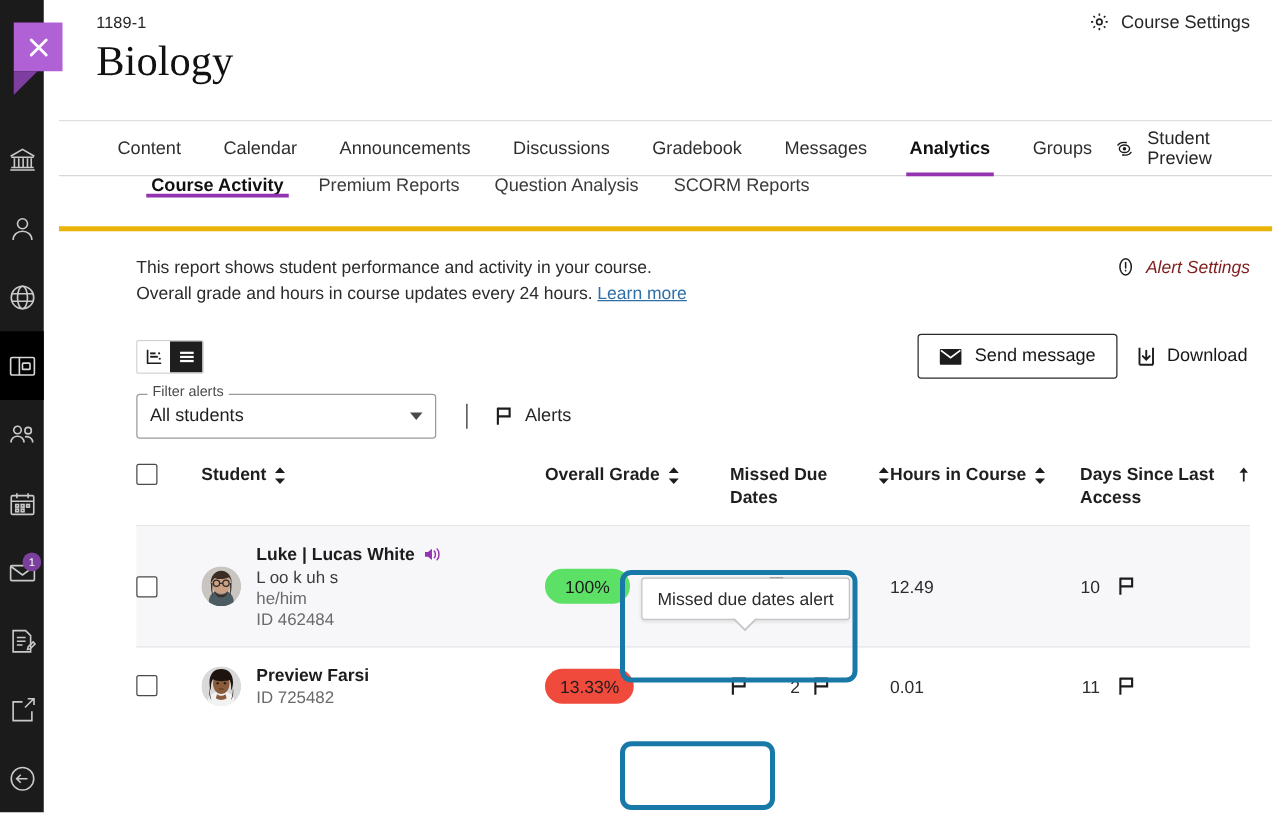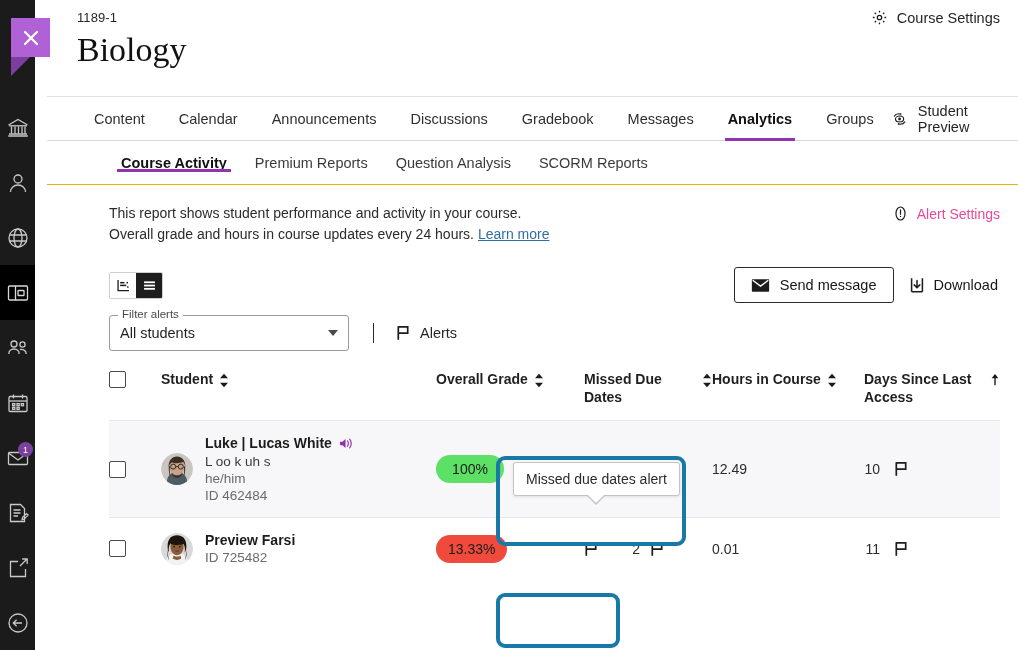--- a/index.html
+++ b/index.html
@@ -90,23 +90,23 @@
     content: ""; position: absolute; left: 14px; right: 14px; bottom: -1px;
     height: 3px; background: #9333b0;
   }
   .student-preview {
     margin-left: auto; display: flex; align-items: center; gap: 10px;
     padding-right: 18px; font-size: 14.5px; color: #262626; cursor: pointer;
   }
 
   
   .subnav {
-    height: 44px; display: flex; align-items: center;
+    height: 44px; display: flex; align-items: flex-start;
     padding-left: 60px; padding-right: 18px;
-    border-bottom: 1px solid #eab308;
+    border-bottom: 4px solid #eab308;
     margin-right: 0;
   }
   .subnav-item {
     display: flex; align-items: center; padding: 0 14px;
     font-size: 14.5px; color: #3a3a3a; cursor: pointer; position: relative;
     white-space: nowrap;
   }
   .subnav-item.selected { font-weight: bold; color: #111; }
   .subnav-item.selected::after {
     content: ""; position: absolute; left: 10px; right: 10px; bottom: -1px;
@@ -114,23 +114,23 @@
   }
 
   
   .desc-wrap {
     display: flex; align-items: flex-start; justify-content: space-between;
     padding: 18px 18px 0 62px;
   }
   .desc-text { font-size: 14px; color: #2b2b2b; line-height: 1.5; }
   .desc-text a { color: #2f6fa8; text-decoration: underline; }
   .alert-settings {
-    display: flex; align-items: center; gap: 8px;
-    font-size: 14px; color: #ec4899; cursor: pointer;
-    padding-top: 2px; white-space: nowrap;
+    display: flex; gap: 8px;
+    font-size: 14px; color: #7f1d1d; cursor: pointer;
+    padding-top: 2px; white-space: nowrap; font-style: italic;
   }
 
   
   .toolbar {
     display: flex; align-items: center; justify-content: space-between;
     padding: 22px 18px 0 62px;
   }
   .viewtoggle { display: flex; border: 1px solid #cfcfcf; border-radius: 2px; overflow: hidden; height: 27px; }
   .vt-btn {
     width: 26px; height: 25px; display: flex; align-items: center; justify-content: center;

